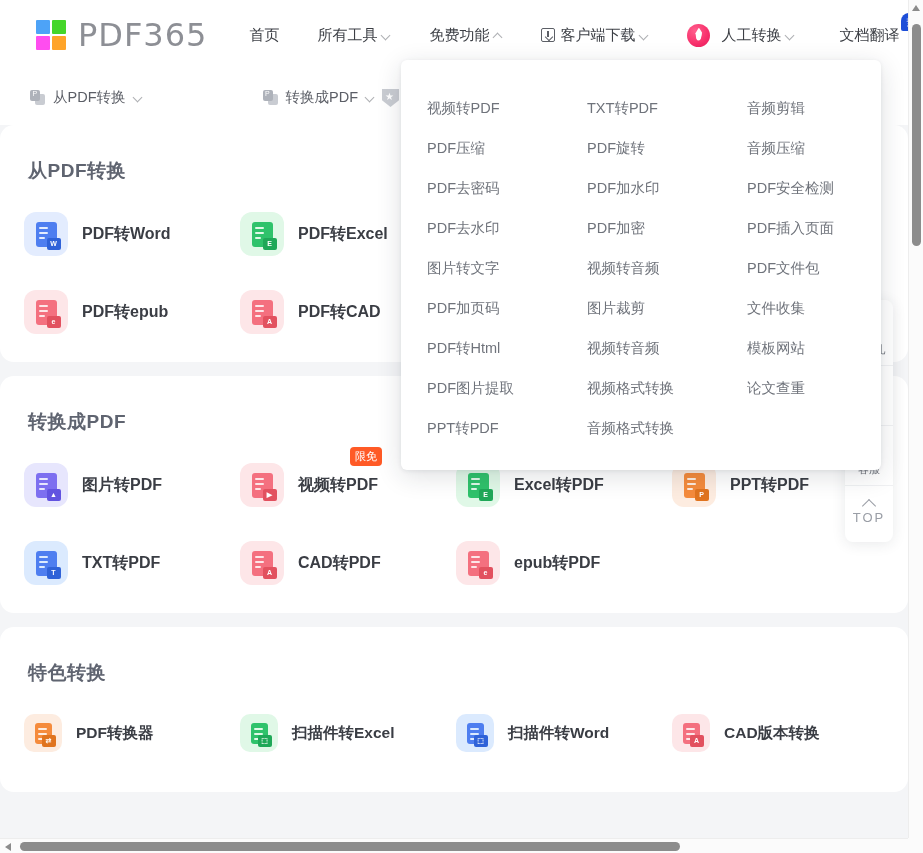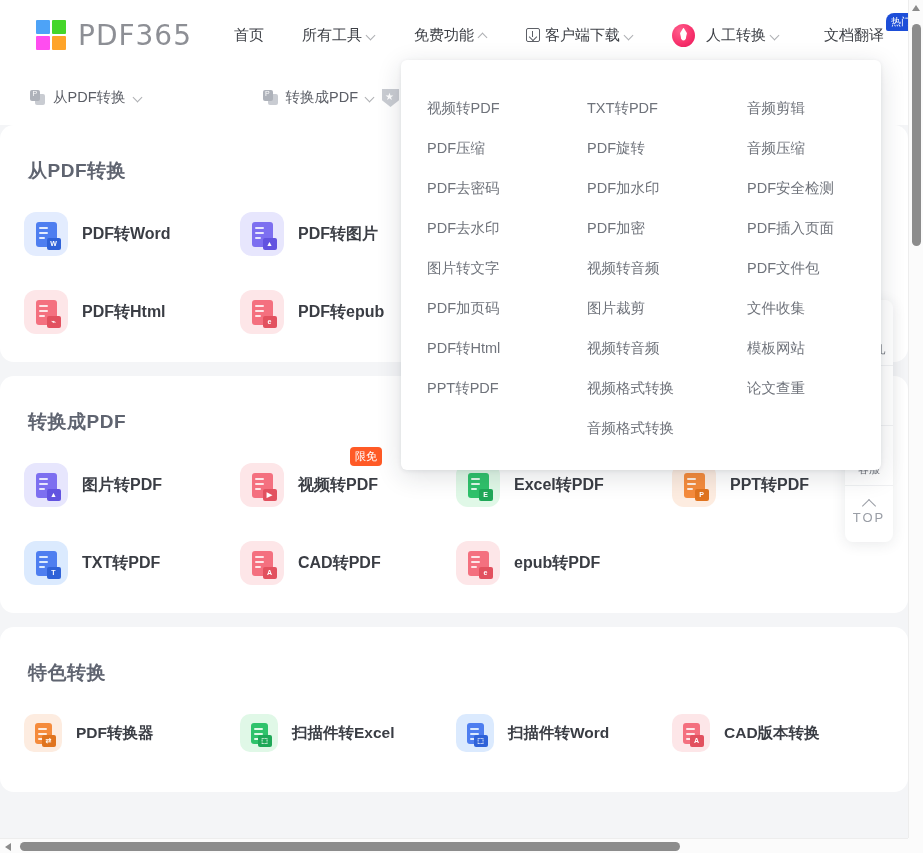--- a/index.html
+++ b/index.html
@@ -16,21 +16,21 @@
 
   
   .header {
     position: absolute; left: 0; top: 0; width: 908px; height: 70px;
     background: #ffffff; display: flex; align-items: center;
     z-index: 40;
   }
   .logo-wrap { display: flex; align-items: center; margin-left: 36px; }
   .logo-grid { width: 30px; height: 30px; display: grid; grid-template-columns: 1fr 1fr; grid-template-rows: 1fr 1fr; gap: 2px; }
   .logo-grid i { display: block; border-radius: 1px; }
-  .logo-text { margin-left: 12px; font-size: 28px; letter-spacing: 1px; color: #8d8f95; font-family: "DejaVu Sans", sans-serif; font-weight: 400; }
+  .logo-text { margin-left: 12px; font-size: 32px; letter-spacing: 1px; color: #8d8f95; font-family: "DejaVu Sans", sans-serif; font-weight: 400; }
 
   .nav { display: flex; align-items: center; margin-left: 42px; }
   .nav-item {
     position: relative; display: flex; align-items: center; gap: 5px;
     font-size: 15px; color: #3c3f45; padding: 0 0; margin-right: 38px; cursor: pointer; white-space: nowrap;
   }
   .nav-item.active { color: #3c3f45; }
   .caret { display: inline-block; width: 9px; height: 9px; position: relative; opacity: .55; }
   .caret::before {
     content: ""; position: absolute; left: 0; top: 1px; width: 6px; height: 6px;
@@ -233,29 +233,20 @@
           <div class="tool">
             <span class="tool-ico" style="background:#e3ecfe">
               <span class="doc-shape" style="background:#4e7ef0">
                   <span class="lines" style="background:#e3ecfe"></span>
                   <span class="tagbox" style="background:#2f62d8">W</span>
                 </span>
             </span>
             <span class="tool-label">PDF转Word</span>
           </div>
           <div class="tool">
-            <span class="tool-ico" style="background:#e7e6fd">
-              <span class="doc-shape" style="background:#7d6ff0">
-                  <span class="lines" style="background:#e7e6fd"></span>
-                  <span class="tagbox" style="background:#6253e0">▲</span>
-                </span>
-            </span>
-            <span class="tool-label">PDF转图片</span>
-          </div>
-          <div class="tool">
             <span class="tool-ico" style="background:#e0f8e7">
               <span class="doc-shape" style="background:#2fc26b">
                   <span class="lines" style="background:#e0f8e7"></span>
                   <span class="tagbox" style="background:#1fa858">E</span>
                 </span>
             </span>
             <span class="tool-label">PDF转Excel</span>
           </div>
           <div class="tool">
             <span class="tool-ico" style="background:#fdece0">
@@ -441,20 +432,21 @@
     <div class="mega">
       <div class="mega-grid">
         <div class="mega-col">
           <div class="mega-item">视频转PDF</div>
           <div class="mega-item">PDF压缩</div>
           <div class="mega-item">PDF去密码</div>
           <div class="mega-item">PDF去水印</div>
           <div class="mega-item">图片转文字</div>
           <div class="mega-item">PDF加页码</div>
           <div class="mega-item">PDF转Html</div>
+          <div class="mega-item">PDF图片提取</div>
           <div class="mega-item">PPT转PDF</div>
         </div>
         <div class="mega-col">
           <div class="mega-item">TXT转PDF</div>
           <div class="mega-item">PDF旋转</div>
           <div class="mega-item">PDF加水印</div>
           <div class="mega-item">PDF加密</div>
           <div class="mega-item">视频转音频</div>
           <div class="mega-item">图片裁剪</div>
           <div class="mega-item">视频转音频</div>

